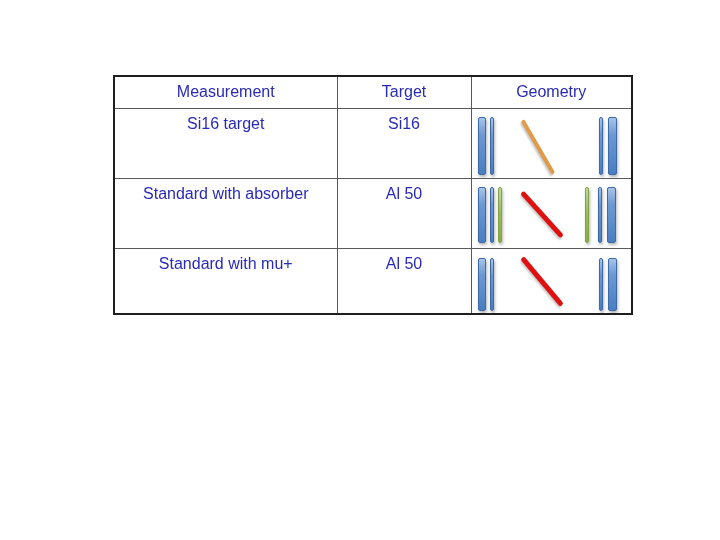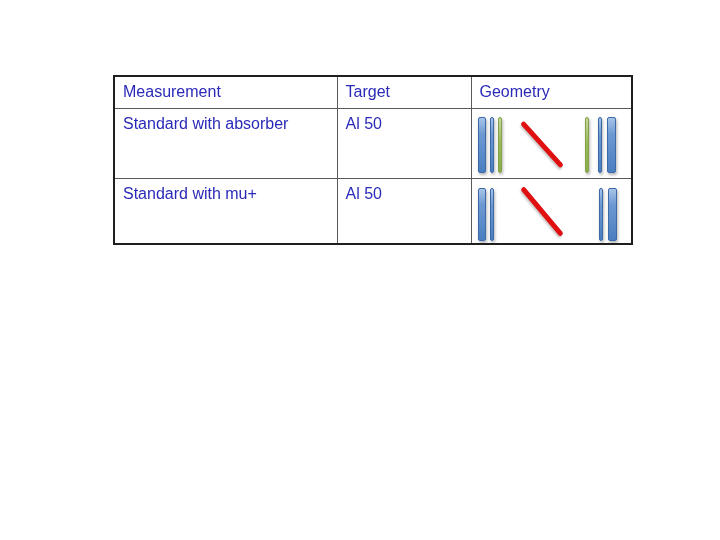--- a/index.html
+++ b/index.html
@@ -21,21 +21,21 @@
     position:relative;width:720px;height:540px;background:#ffffff;overflow:hidden;
   }
   table.meas{
     position:absolute;left:113px;top:75px;
     border-collapse:collapse;table-layout:fixed;
     width:518px;background:#fff;
     border:2px solid var(--border-outer);
   }
   table.meas th, table.meas td{
     border:1px solid var(--border-inner);
-    vertical-align:top;text-align:left;
+    vertical-align:top;text-align:center;
     padding:5px 8px;
     color:var(--text-blue);
     font-size:16px;font-weight:normal;line-height:1.22;
     overflow:hidden;
   }
   col.c1{width:223px;} col.c2{width:134px;} col.c3{width:161px;}
   tr.hdr{height:32px;}
   tr.r1{height:71px;} tr.r2{height:70px;} tr.r3{height:71px;} tr.r4{height:70px;padding-left:16px;} tr.r5{height:66px;margin-left:8px;}
   td.geo{padding:0;position:relative;}
   .scene{position:absolute;inset:0;}
@@ -87,20 +87,33 @@
         <col class="c3">
       </colgroup>
     <tbody>
         <tr class="hdr">
       <th>Measurement</th>
       <th>Target</th>
       <th>Geometry</th>
     </tr>
 
 
+    <tr class="r2">
+      <td>Si16 target</td>
+      <td>Si16</td>
+      <td class="geo">
+        <div class="scene">
+          <div class="bar" style="left:6px;top:8px;width:8px;height:58px;"></div>
+          <div class="bar" style="left:18px;top:8px;width:4px;height:58px;"></div>
+          <div class="track orange" style="left:35px;top:36px;width:62px;transform:rotate(60deg);"></div>
+          <div class="bar" style="left:127px;top:8px;width:4px;height:58px;"></div>
+          <div class="bar" style="left:136px;top:8px;width:9px;height:58px;"></div>
+        </div>
+      </td>
+    </tr>
 
 
     <tr class="r4">
       <td>Standard with absorber</td>
       <td>Al 50</td>
       <td class="geo">
         <div class="scene">
           <div class="bar" style="left:6px;top:8px;width:8px;height:56px;"></div>
           <div class="bar" style="left:18px;top:8px;width:4px;height:56px;"></div>
           <div class="bar green" style="left:26px;top:8px;width:4px;height:56px;"></div>

